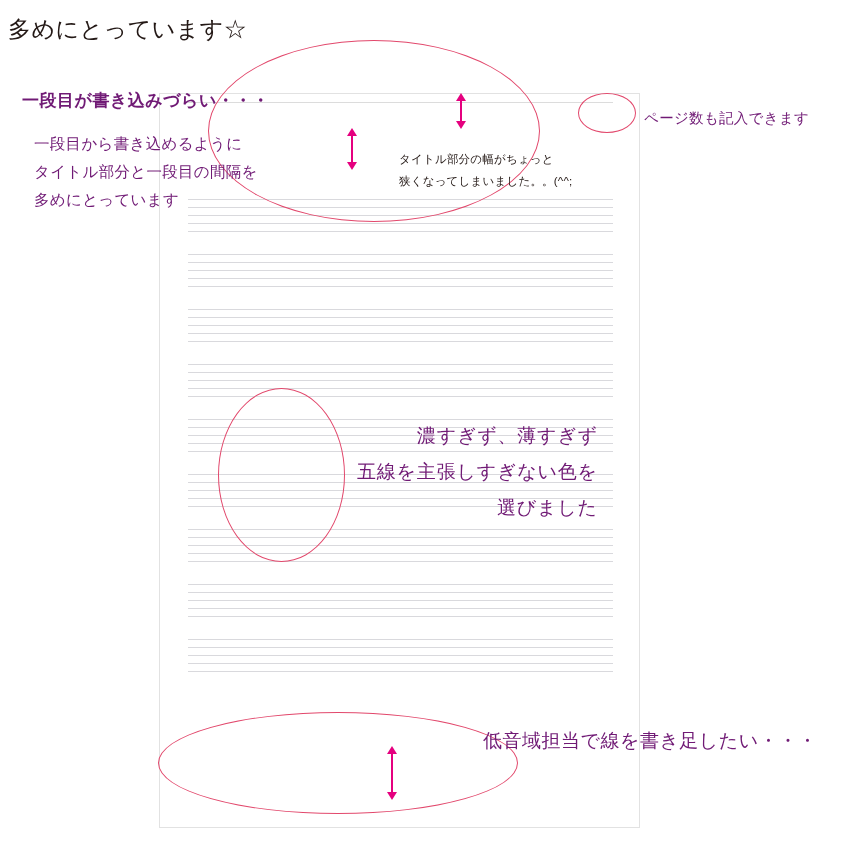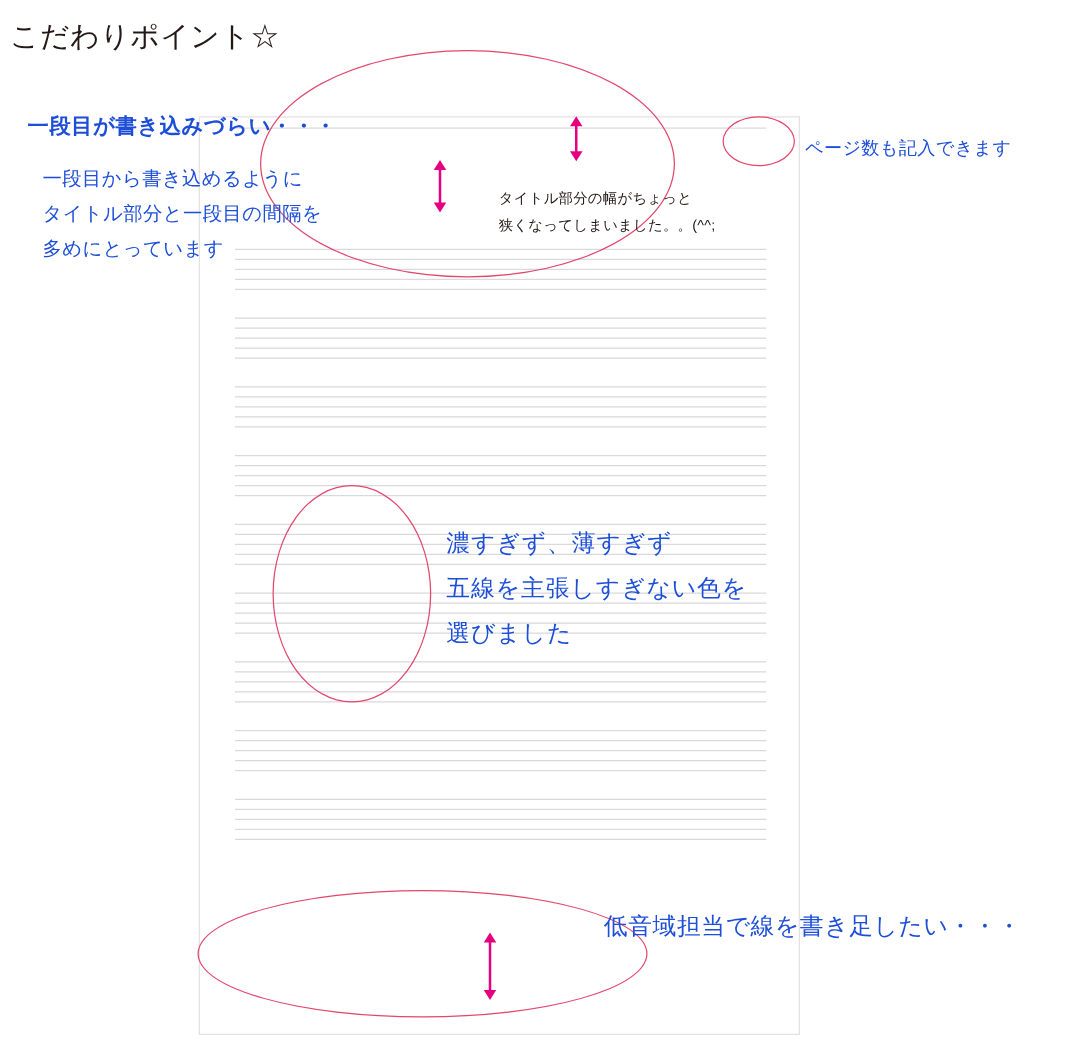--- a/index.html
+++ b/index.html
@@ -106,21 +106,21 @@
   .arrow .head-up { top: 0;    border-bottom: 8px solid #e5007f; }
   .arrow .head-dn { bottom: 0; border-top: 8px solid #e5007f; }
 
   #arrow-a { left: 346px; top: 128px; height: 42px; }
   #arrow-b { left: 455px; top: 93px;  height: 36px; }
   #arrow-c { left: 386px; top: 746px; height: 54px; }
 
   
   .anno {
     position: absolute;
-    color: #1d4ed8;
+    color: #701a75;
     white-space: pre-line;
   }
   #anno-1 {
     left: 22px; top: 89px;
     font-size: 17px;
     font-weight: bold;
     letter-spacing: 0.5px;
   }
   #anno-2 {
     left: 34px; top: 130px;
@@ -139,40 +139,41 @@
   #anno-4 {
     left: 644px; top: 109px;
     font-size: 14.5px;
     letter-spacing: 0.3px;
   }
   #anno-5 {
     left: 357px; top: 418px;
     font-size: 19px;
     line-height: 36px;
     letter-spacing: 0.8px;
+    text-align: right;
   }
   #anno-6 {
     left: 483px; top: 708px;
     font-size: 19px;
     letter-spacing: 0.5px;
     margin-top: 20px;
   }
   #anno-7 {
     left: 534px; top: 755px;
     font-size: 16px;
     line-height: 30px;
     letter-spacing: 0.4px;
   }
 </style>
 </head>
 <body>
 
 <div id="canvas">
 
-  <div id="heading">こだわりポイント☆</div>
+  <div id="heading">多めにとっています☆</div>
 
   <div id="paper">
     <div id="titlerule"></div>
 
     <div class="staff" style="top:105px">
         <div class="ln"></div>
         <div class="ln"></div>
         <div class="ln"></div>
         <div class="ln"></div>
         <div class="ln"></div>

